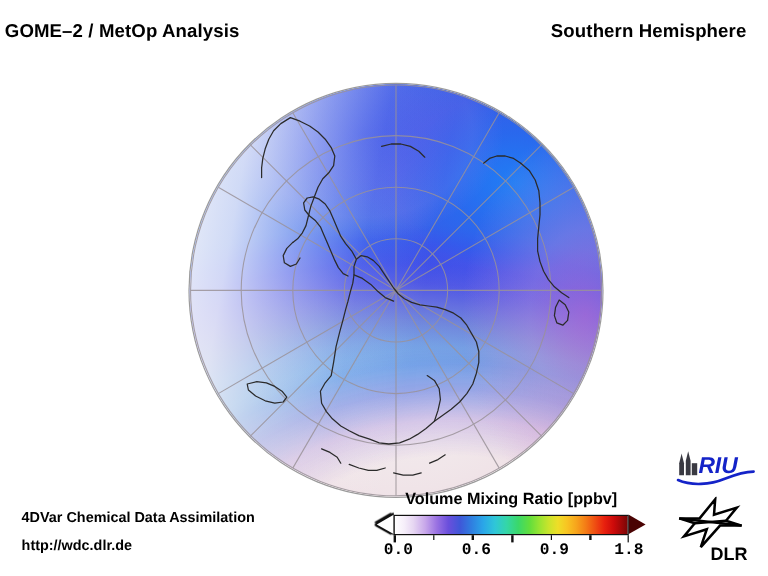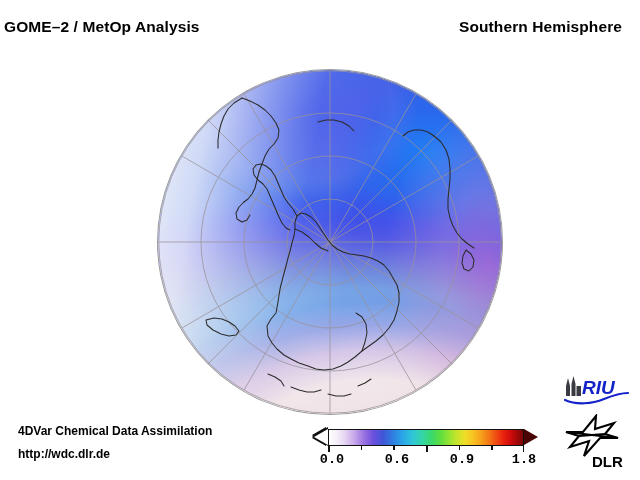--- a/index.html
+++ b/index.html
@@ -349,20 +349,21 @@
     <div class="globe-layer" id="globe-limb"></div>
   </div>
 </div>
 
 <div id="footer-left">
   <div class="ft-line">4DVar Chemical Data Assimilation</div>
   <div class="ft-line">http://wdc.dlr.de</div>
 </div>
 
 <div id="cbar-block">
+  <div id="cbar-title">Volume Mixing Ratio [ppbv]</div>
   <div id="cbar-row">
     <div id="cap-left" class="cap"></div>
     <div id="cbar-bar"></div>
     <div id="cap-right" class="cap"></div>
     <div id="cbar-ticks">
       <div class="tick major" style="left:0px"></div>
       <div class="tick minor" style="left:32.6px"></div>
       <div class="tick minor" style="left:65.3px"></div>
       <div class="tick major" style="left:98px"></div>
       <div class="tick minor" style="left:130.6px"></div>

